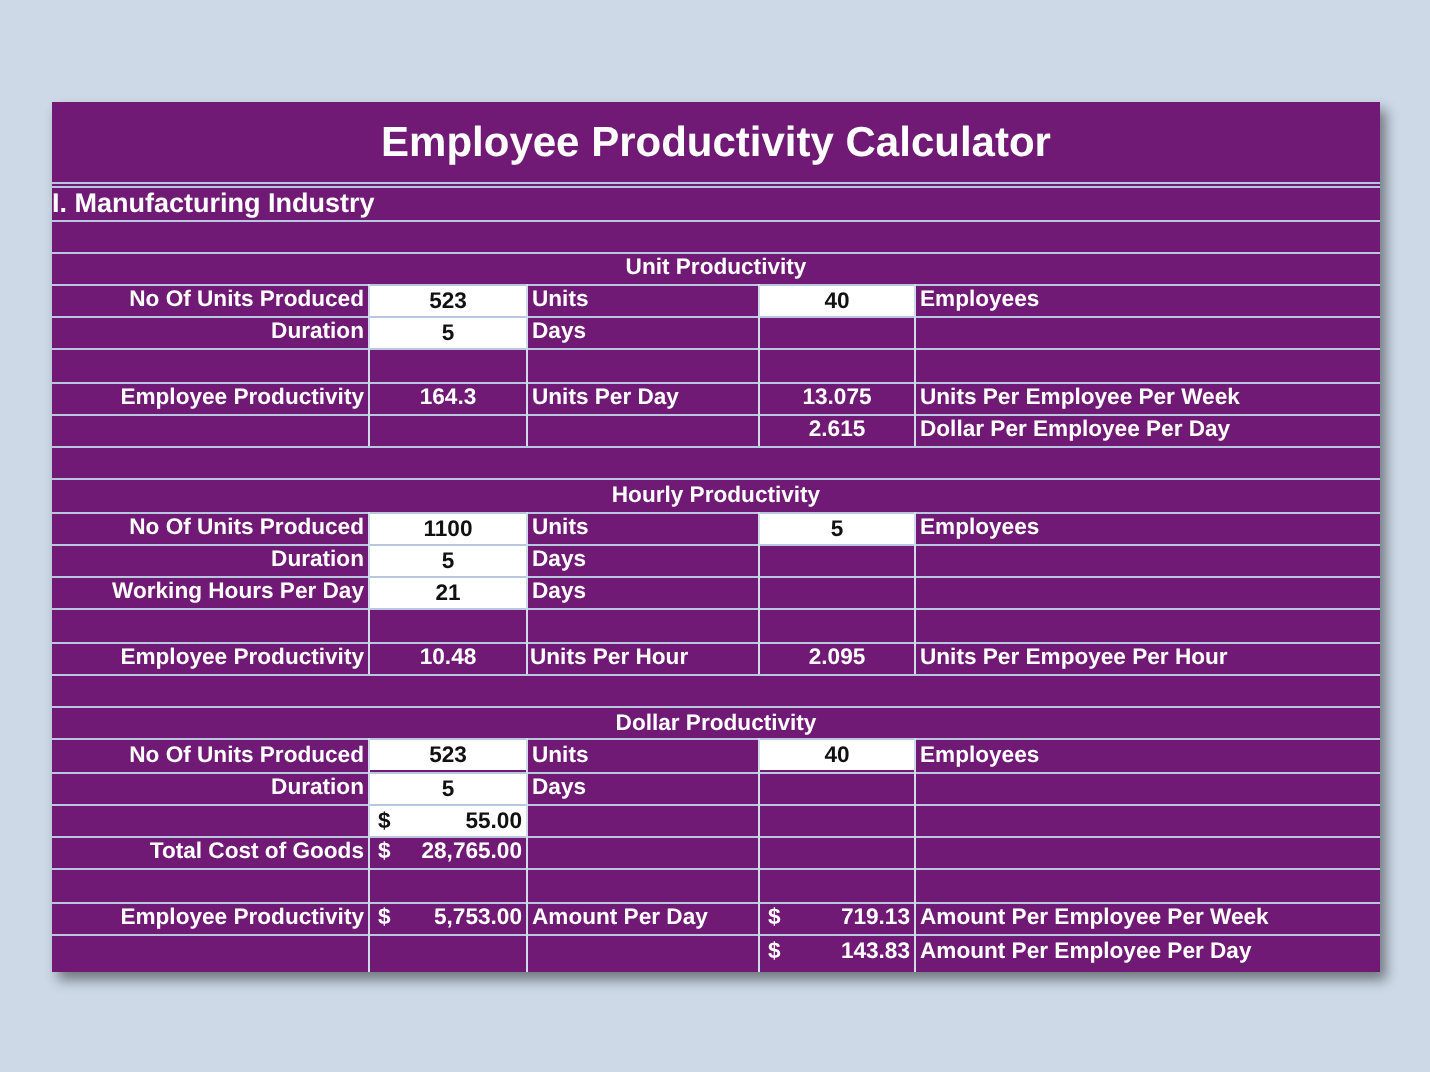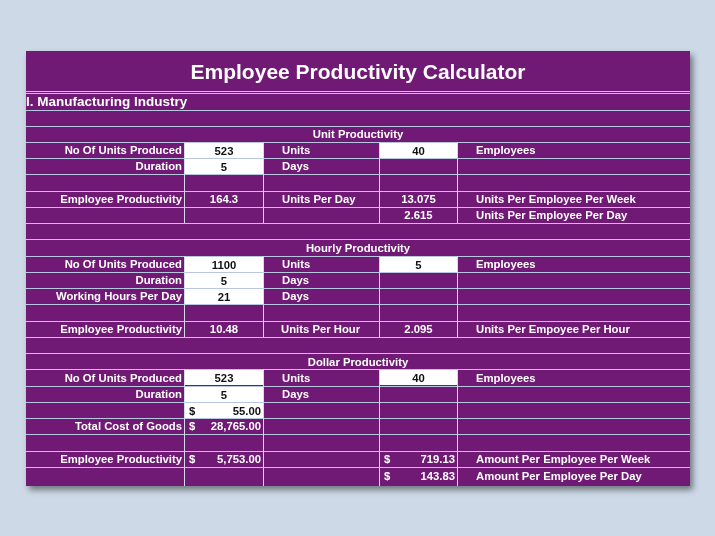--- a/index.html
+++ b/index.html
@@ -3,21 +3,21 @@
 <meta charset="utf-8">
 <style>
   html,body{margin:0;padding:0;}
   body{width:715px;height:536px;background:#cdd9e7;position:relative;overflow:hidden;font-family:"Liberation Sans",sans-serif;}
   .sheet{position:absolute;left:26px;top:51px;width:664px;height:435px;background:#701a75;box-shadow:3px 4px 6px rgba(0,0,0,0.45);}
   .title{position:absolute;left:0;top:0;width:664px;height:40px;color:#fff;font-weight:bold;font-size:21px;text-align:center;line-height:42px;}
   .hline{position:absolute;left:0;width:664px;height:1px;background:#b9c6e0;}
   .cell{position:absolute;height:16px;line-height:16px;font-size:11.3px;font-weight:bold;color:#fff;box-sizing:border-box;white-space:nowrap;overflow:hidden;}
   .r{text-align:right;padding-right:2px;}
   .c{text-align:center;}
-  .l{text-align:left;padding-left:18px;}
+  .l{text-align:left;padding-left:2px;}
   .white{background:#fff;color:#111;}
   .vline{position:absolute;width:1px;background:#d0dae9;}
   .sec{font-size:13.5px;}
   .cur{display:flex;justify-content:space-between;padding:0 2px 0 4px;}
 </style>
 </head>
 <body>
 
 <div class="sheet">
   <div class="title">Employee Productivity Calculator</div>
@@ -75,21 +75,21 @@
   <div class="cell r" style="left:0;top:107px;width:158px">Duration</div>
   <div class="cell c white" style="left:159px;top:108px;width:78px;height:15px">5</div>
   <div class="cell l" style="left:238px;top:107px;width:115px">Days</div>
 
   <div class="cell r" style="left:0;top:140px;width:158px">Employee Productivity</div>
   <div class="cell c" style="left:159px;top:140px;width:78px">164.3</div>
   <div class="cell l" style="left:238px;top:140px;width:115px">Units Per Day</div>
   <div class="cell c" style="left:354px;top:140px;width:77px">13.075</div>
   <div class="cell l" style="left:432px;top:140px;width:232px">Units Per Employee Per Week</div>
   <div class="cell c" style="left:354px;top:156px;width:77px">2.615</div>
-  <div class="cell l" style="left:432px;top:156px;width:232px">Units Per Employee Per Day</div>
+  <div class="cell l" style="left:432px;top:156px;width:232px">Dollar Per Employee Per Day</div>
 
   <div class="cell c" style="left:0;top:189px;width:664px">Hourly Productivity</div>
   <div class="cell r" style="left:0;top:205px;width:158px">No Of Units Produced</div>
   <div class="cell c white" style="left:159px;top:206px;width:78px;height:15px">1100</div>
   <div class="cell l" style="left:238px;top:205px;width:115px">Units</div>
   <div class="cell c white" style="left:354px;top:206px;width:77px;height:15px">5</div>
   <div class="cell l" style="left:432px;top:205px;width:232px">Employees</div>
 
   <div class="cell r" style="left:0;top:221px;width:158px">Duration</div>
   <div class="cell c white" style="left:159px;top:222px;width:78px;height:15px">5</div>
@@ -125,20 +125,21 @@
   <div class="cell cur" style="left:159px;top:367px;width:78px">
     <span>$</span>
     <span>28,765.00</span>
   </div>
 
   <div class="cell r" style="left:0;top:400px;width:158px">Employee Productivity</div>
   <div class="cell cur" style="left:159px;top:400px;width:78px">
     <span>$</span>
     <span>5,753.00</span>
   </div>
+  <div class="cell l" style="left:238px;top:400px;width:115px">Amount Per Day</div>
   <div class="cell cur" style="left:354px;top:400px;width:77px">
     <span>$</span>
     <span>719.13</span>
   </div>
   <div class="cell l" style="left:432px;top:400px;width:232px">Amount Per Employee Per Week</div>
   <div class="cell cur" style="left:354px;top:417px;width:77px">
     <span>$</span>
     <span>143.83</span>
   </div>
   <div class="cell l" style="left:432px;top:417px;width:232px">Amount Per Employee Per Day</div>

